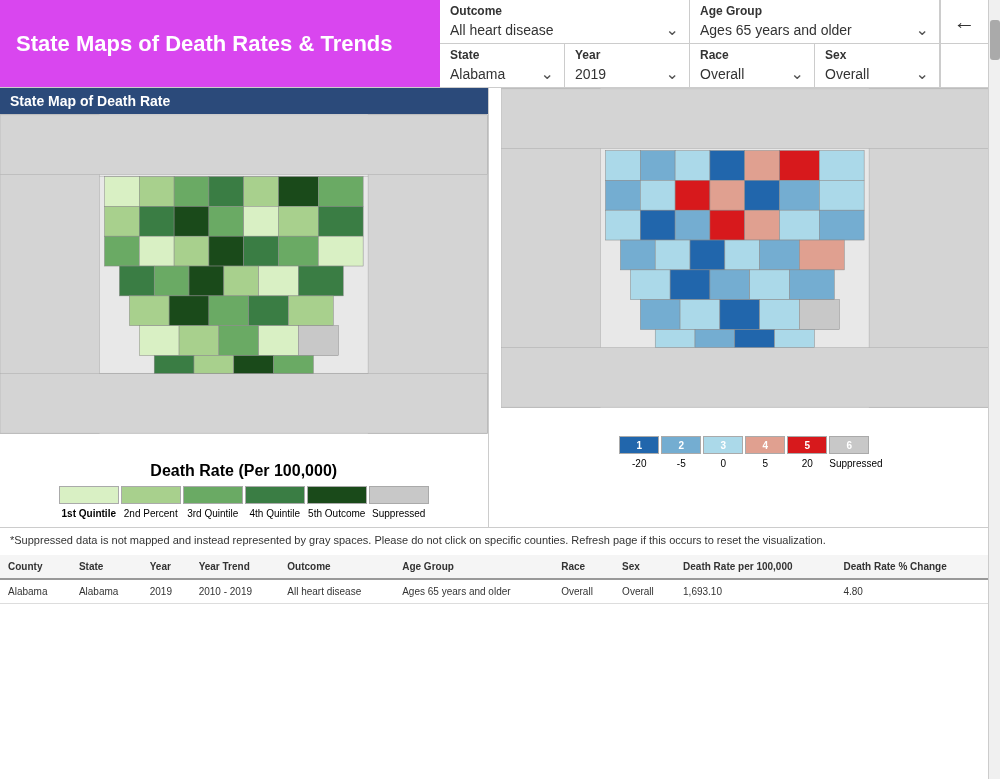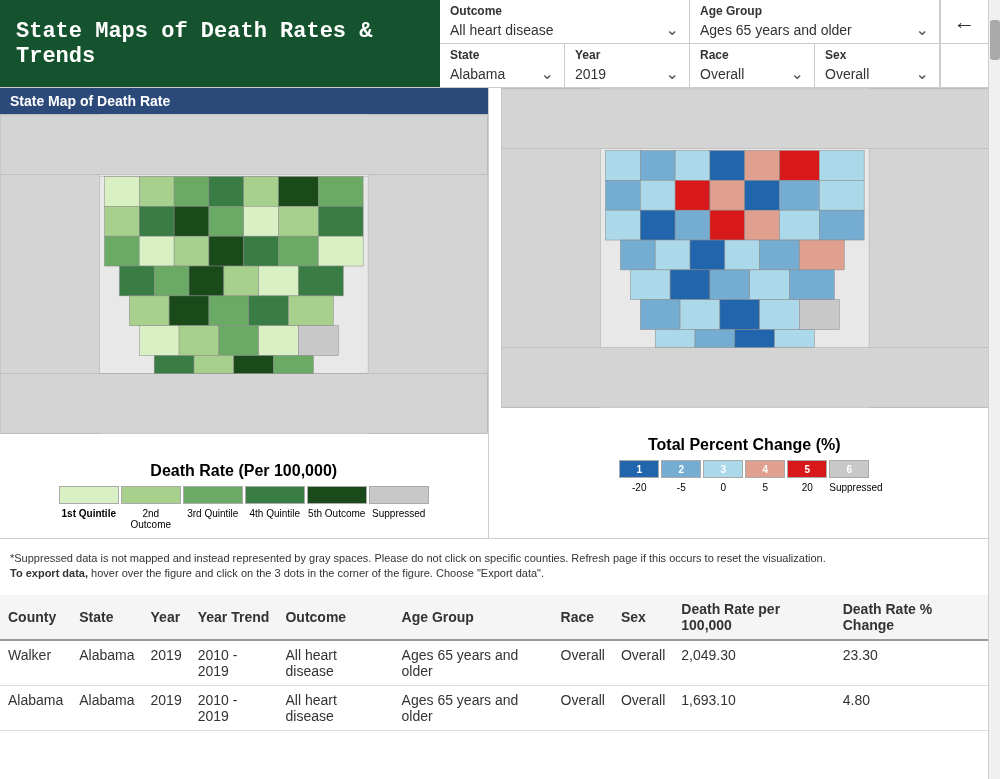--- a/index.html
+++ b/index.html
@@ -1,47 +1,47 @@
 <!DOCTYPE html>
 <html><head>
   <meta charset="utf-8">
   <style>
     * { box-sizing: border-box; margin: 0; padding: 0; }
     body { font-family: Arial, sans-serif; font-size: 13px; background: #fff; width: 1000px; min-height: 779px; overflow-x: hidden; }
 
     
     .header { display: flex; align-items: stretch; }
-    .header-title { background: #14532d; color: white; font-size: 22px; font-weight: bold; padding: 12px 16px; flex: 0 0 440px; display: flex; align-items: center; font-family: Liberation Mono, monospace; }
+    .header-title { background: #d946ef; color: white; font-size: 22px; font-weight: bold; padding: 12px 16px; flex: 0 0 440px; display: flex; align-items: center; }
     .filter-label { font-size: 12px; color: #333; font-weight: bold; margin-bottom: 2px; }
     .filter-value { display: flex; justify-content: space-between; align-items: center; font-size: 14px; color: #333; cursor: pointer; }
     .filter-value .chevron { font-size: 16px; color: #555; }
     .back-btn { background: white; border: none; width: 48px; display: flex; align-items: center; justify-content: center; cursor: pointer; font-size: 22px; color: #333; border-left: 1px solid #ccc; flex-shrink: 0; }
 
     
     .maps-section { display: flex; border-top: 1px solid #ccc; gap: 12px; }
     .map-panel { flex: 1; border-right: 1px solid #ccc; }
     .map-panel:last-child { border-right: none; }
     .map-panel-header { background: #2b4a7a; color: white; padding: 5px 10px; font-size: 14px; font-weight: bold; }
     .map-area { height: 320px; position: relative; overflow: hidden; background: #e8e8e8; }
     .map-legend { padding: 8px 10px; text-align: center; margin-top: 20px; }
     .legend-title { font-size: 16px; font-weight: bold; margin-bottom: 6px; }
     .legend-boxes { display: flex; justify-content: center; gap: 2px; margin-bottom: 4px; }
     .legend-box { width: 60px; height: 18px; }
     .legend-labels { display: flex; justify-content: center; gap: 2px; font-size: 10px; }
     .legend-label { width: 60px; text-align: center; }
     .trend-box { width: 40px; height: 18px; display: flex; align-items: center; justify-content: center; font-size: 10px; color: white; font-weight: bold; }
 
     
-    .notes { padding: 13px 10px; font-size: 11px; color: #333; border-top: 1px solid #ccc; }
+    .notes { padding: 6px 10px; font-size: 11px; color: #333; border-top: 1px solid #ccc; }
     .notes p { margin-bottom: 3px; }
 
     
     .tabular-header { background: #2b4a7a; color: white; padding: 6px 10px; font-size: 14px; font-weight: bold; }
     .table-container { overflow-x: auto; }
-    table { width: 100%; border-collapse: collapse; font-size: 14px; }
+    table { width: 100%; border-collapse: collapse; font-size: 10px; }
     table thead tr { border-bottom: 2px solid #999; }
     table thead th { padding: 6px 8px; text-align: left; font-weight: bold; color: #333; background: #f5f5f5; }
     table tbody tr { border-bottom: 1px solid #ddd; }
     table tbody td { padding: 6px 8px; color: #333; vertical-align: top; }
 
     
     .map-svg { width: 100%; height: 100%; }
     .scroll-bar { position: absolute; right: 0; top: 0; width: 12px; height: 100%; background: #f0f0f0; border-left: 1px solid #ccc; }
     .scroll-thumb { width: 10px; height: 40px; background: #aaa; margin: 1px; border-radius: 3px; margin-top: 20px; }
 
@@ -196,21 +196,21 @@
           <div id="left-legend-boxes" class="legend-boxes">
               <div class="legend-box" style="background: rgb(217, 240, 196); border: 1px solid rgb(170, 170, 170);"></div>
               <div class="legend-box" style="background: rgb(168, 208, 141); border: 1px solid rgb(170, 170, 170);"></div>
               <div class="legend-box" style="background: rgb(106, 170, 100); border: 1px solid rgb(170, 170, 170);"></div>
               <div class="legend-box" style="background: rgb(58, 125, 68); border: 1px solid rgb(170, 170, 170);"></div>
               <div class="legend-box" style="background: rgb(26, 74, 26); border: 1px solid rgb(170, 170, 170);"></div>
               <div class="legend-box" style="background: rgb(200, 200, 200); border: 1px solid rgb(170, 170, 170);"></div>
             </div>
             <div class="legend-labels">
               <div class="legend-label" style="font-size: 10px; font-weight: bold;">1st Quintile</div>
-              <div class="legend-label" style="font-size: 10px;">2nd Outcome</div>
+              <div class="legend-label" style="font-size: 10px;">2nd Percent</div>
               <div class="legend-label" style="font-size: 10px;">3rd Quintile</div>
               <div class="legend-label" style="font-size: 10px;">4th Quintile</div>
               <div class="legend-label" style="font-size: 10px;">5th Outcome</div>
               <div class="legend-label" style="font-size: 10px;">Suppressed</div>
             </div>
           <div id="left-legend-labels" class="legend-labels"></div>
         </div>
       </div>
 
       <div class="map-panel" style="flex:1;">
@@ -268,21 +268,20 @@
             <rect x="300" y="212" width="40" height="30" fill="#c8c8c8" stroke="#888" stroke-width="0.5"></rect>
 
             <rect x="155" y="242" width="40" height="18" fill="#abd9e9" stroke="#888" stroke-width="0.5"></rect>
             <rect x="195" y="242" width="40" height="18" fill="#74add1" stroke="#888" stroke-width="0.5"></rect>
             <rect x="235" y="242" width="40" height="18" fill="#2166ac" stroke="#888" stroke-width="0.5"></rect>
             <rect x="275" y="242" width="40" height="18" fill="#abd9e9" stroke="#888" stroke-width="0.5"></rect>
           </svg>
         </div>
 
         <div class="map-legend">
-          <div class="legend-title">Total Percent Change (%)</div>
           <div id="right-legend-boxes" class="legend-boxes">
               <div class="trend-box" style="background: rgb(33, 102, 172); border: 1px solid rgb(170, 170, 170); width: 40px; height: 18px;">1</div>
               <div class="trend-box" style="background: rgb(116, 173, 209); border: 1px solid rgb(170, 170, 170); width: 40px; height: 18px;">2</div>
               <div class="trend-box" style="background: rgb(171, 217, 233); border: 1px solid rgb(170, 170, 170); width: 40px; height: 18px;">3</div>
               <div class="trend-box" style="background: rgb(224, 160, 144); border: 1px solid rgb(170, 170, 170); width: 40px; height: 18px;">4</div>
               <div class="trend-box" style="background: rgb(215, 25, 28); border: 1px solid rgb(170, 170, 170); width: 40px; height: 18px;">5</div>
               <div class="trend-box" style="background: rgb(200, 200, 200); border: 1px solid rgb(170, 170, 170); width: 40px; height: 18px;">6</div>
             </div>
           <div style="display:flex; justify-content:center; gap:2px; max-width:360px; margin:4px auto 0; font-size:10px;">
             <span style="width:40px; text-align:center;">-20</span>
@@ -291,56 +290,40 @@
             <span style="width:40px; text-align:center;">5</span>
             <span style="width:40px; text-align:center;">20</span>
             <span style="width:40px; text-align:center;">Suppressed</span>
           </div>
         </div>
       </div>
     </div>
 
     <div class="notes">
       <p>*Suppressed data is not mapped and instead represented by gray spaces. Please do not click on specific counties. Refresh page if this occurs to reset the visualization.</p>
-      <p style="margin-top:2px;">
-        <strong>To export data,</strong>
-        <span> hover over the figure and click on the 3 dots in the corner of the figure. Choose "Export data".</span>
-      </p>
     </div>
 
     <div>
       <div class="table-container">
         <table>
           <thead>
             <tr>
               <th>County</th>
               <th>State</th>
               <th>Year</th>
               <th>Year Trend</th>
               <th>Outcome</th>
               <th>Age Group</th>
               <th>Race</th>
               <th>Sex</th>
               <th>Death Rate per 100,000</th>
               <th>Death Rate % Change</th>
             </tr>
           </thead>
           <tbody id="table-body">
-          <tr>
-                <td>Walker</td>
-                <td>Alabama</td>
-                <td>2019</td>
-                <td>2010 - 2019</td>
-                <td>All heart disease</td>
-                <td>Ages 65 years and older</td>
-                <td>Overall</td>
-                <td>Overall</td>
-                <td>2,049.30</td>
-                <td>23.30</td>
-              </tr>
               <tr>
                 <td>Alabama</td>
                 <td>Alabama</td>
                 <td>2019</td>
                 <td>2010 - 2019</td>
                 <td>All heart disease</td>
                 <td>Ages 65 years and older</td>
                 <td>Overall</td>
                 <td>Overall</td>
                 <td>1,693.10</td>

